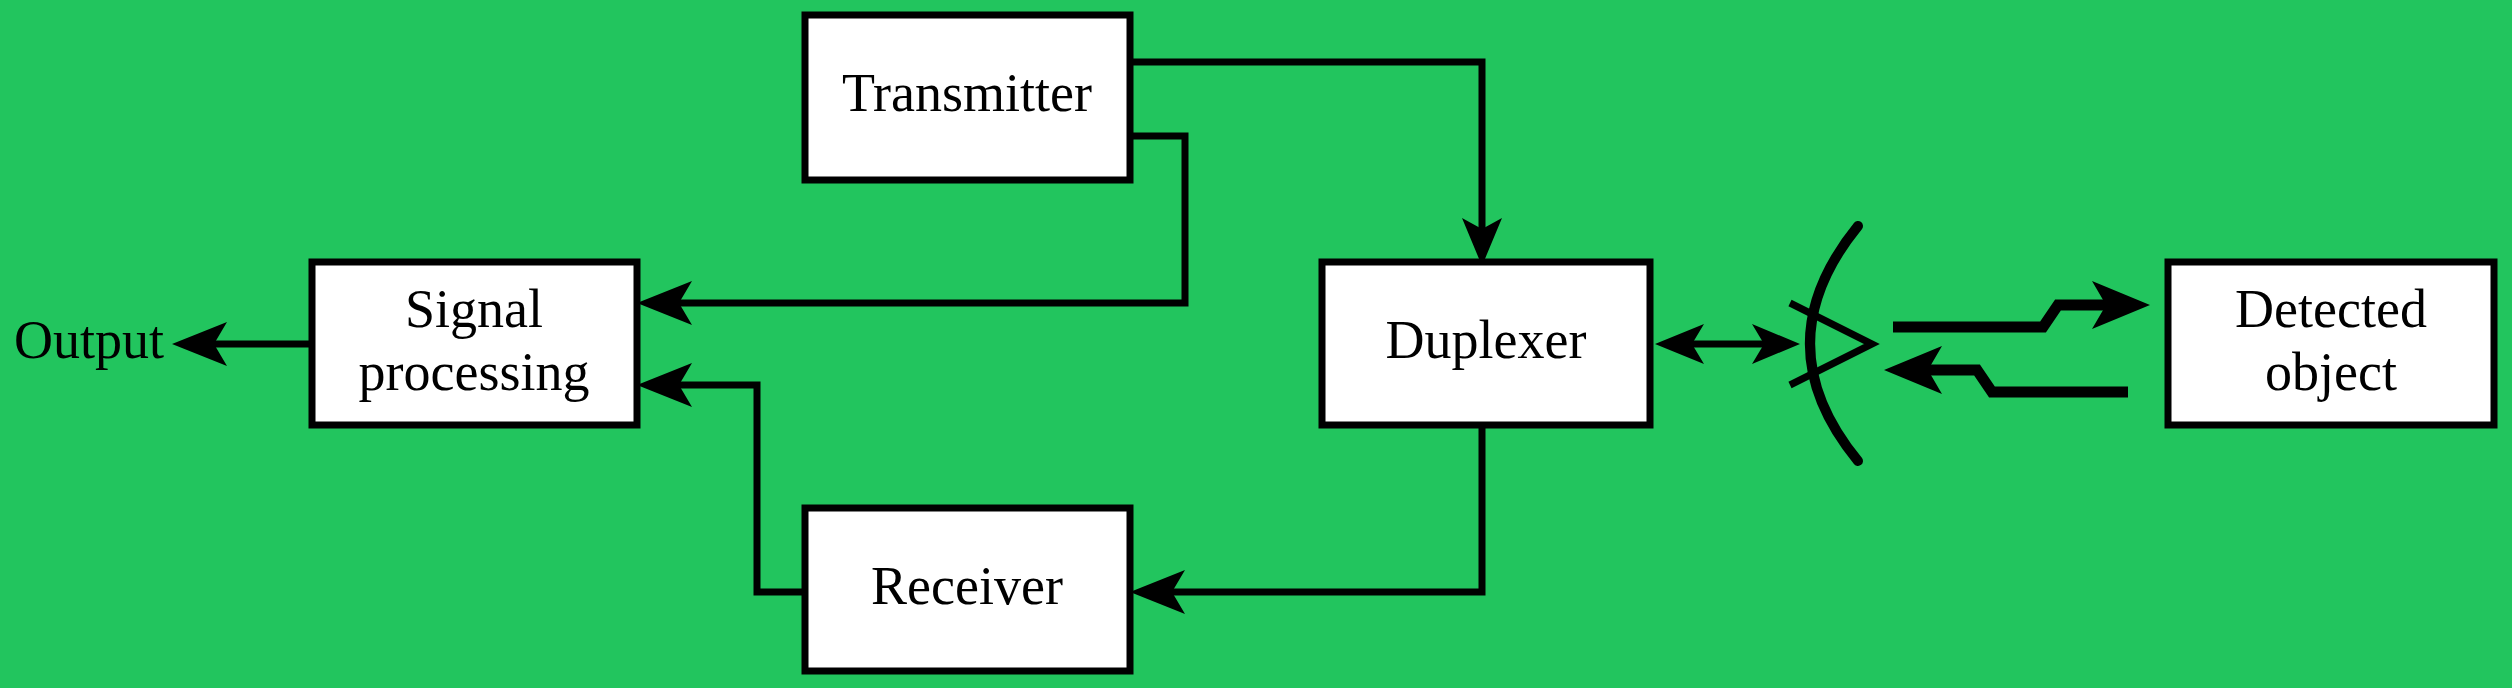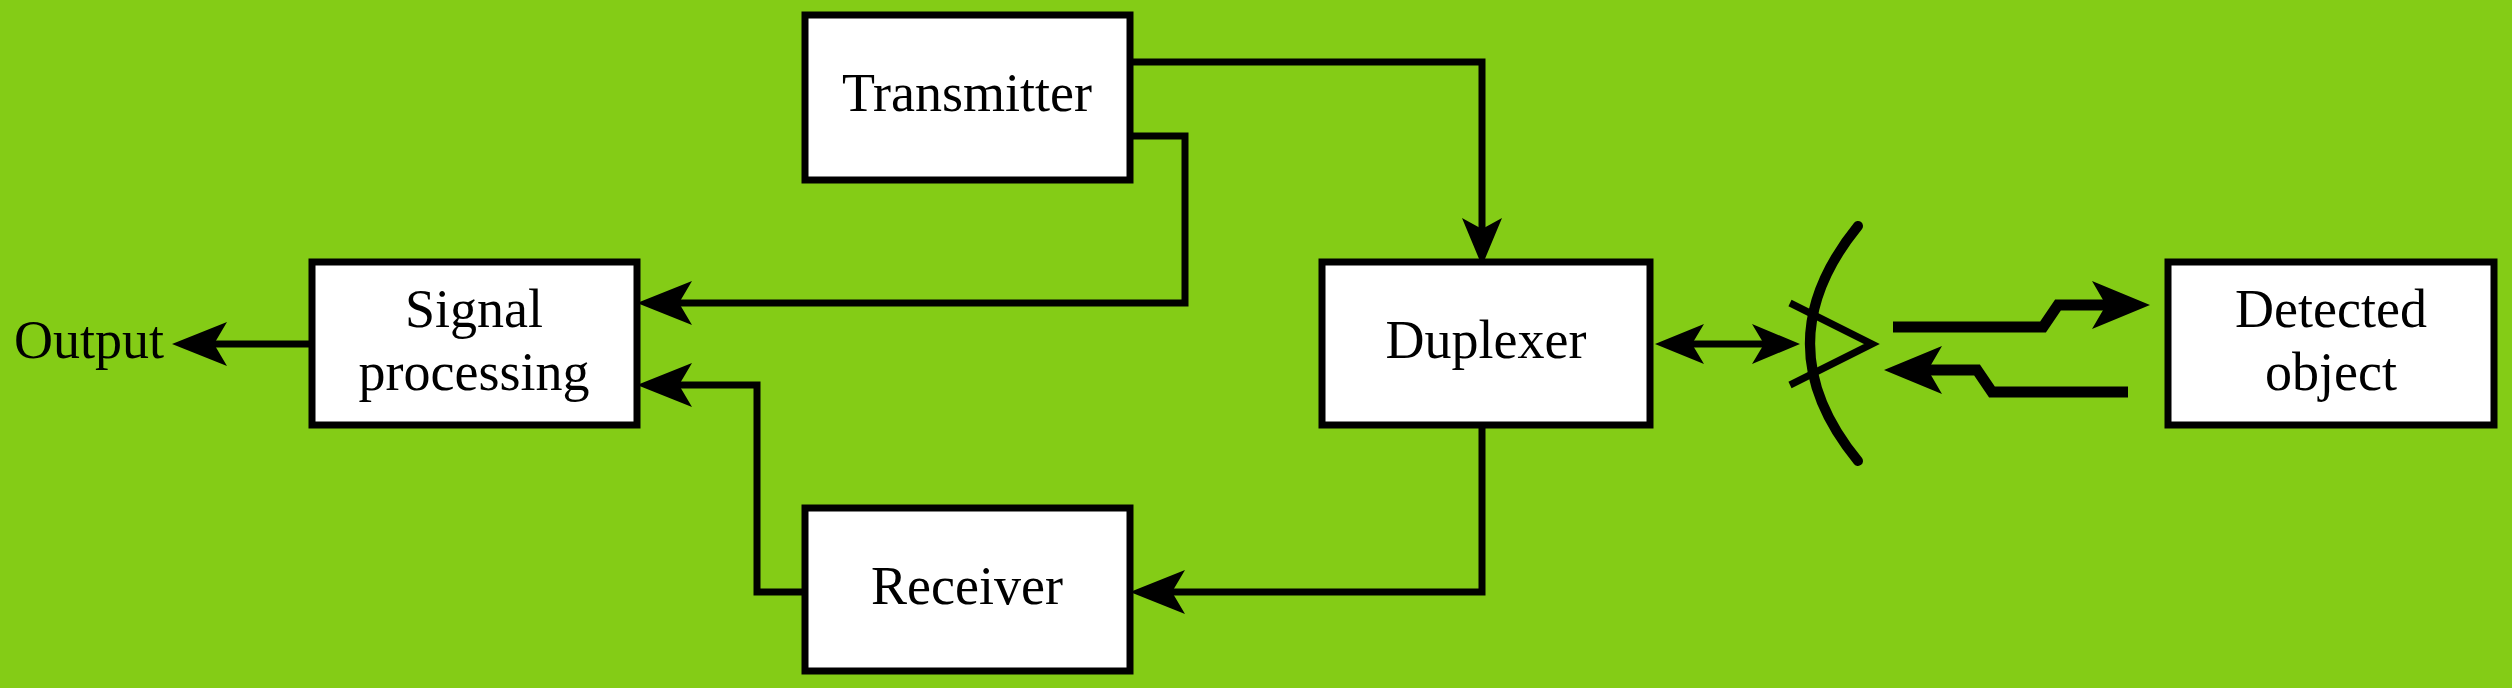--- a/index.html
+++ b/index.html
@@ -4,21 +4,21 @@
 <style>
   html, body {
     margin: 0;
     padding: 0;
     background: #ffffff;
   }
   #diagram-root {
     position: relative;
     width: 2512px;
     height: 688px;
-    background: #84cc16;
+    background: #22c55e;
     font-family: "Liberation Serif", "DejaVu Serif", serif;
     overflow: hidden;
   }
   svg#radar-diagram {
     display: block;
     width: 2512px;
     height: 688px;
   }
   .block-rect {
     fill: #ffffff;

